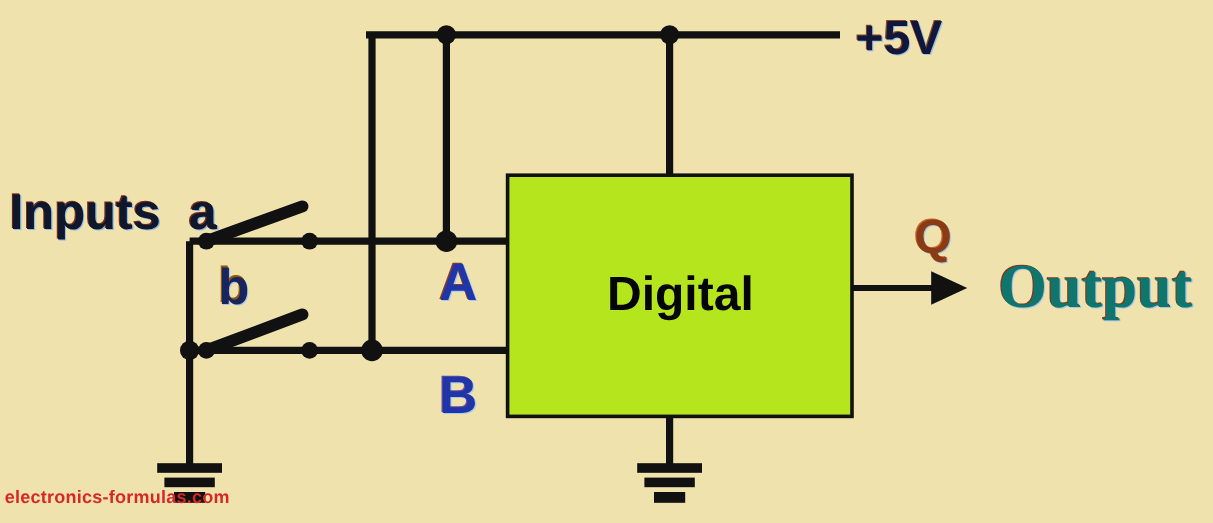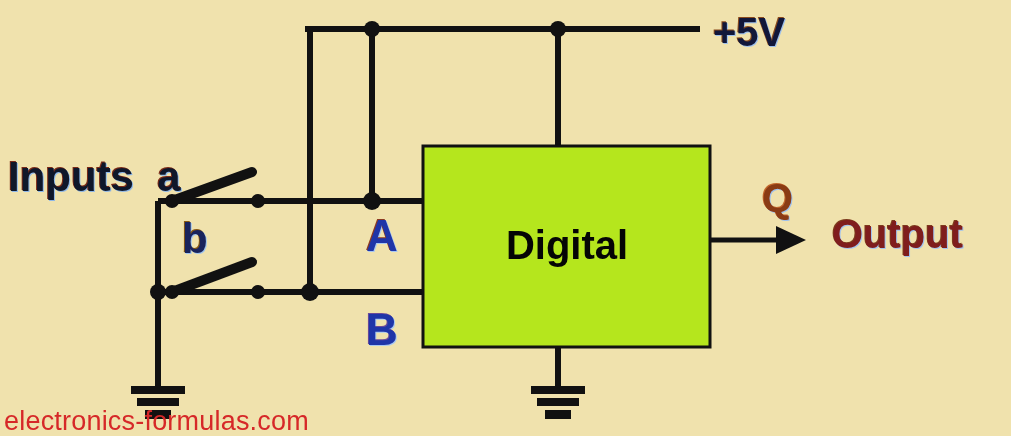--- a/index.html
+++ b/index.html
@@ -70,23 +70,24 @@
   .lbl-q {
     left: 762px;
     top: 178px;
     font-size: 40px;
     color: #8a3b14;
     text-shadow: -1px -1px 0 #c2662c, 1px 1px 0 #9ec0ec;
   }
   .lbl-output {
     left: 832px;
     top: 214px;
-    font-size: 40px;
-    color: #7f1d1d;
+    font-size: 52px;
+    color: #0f766e;
     text-shadow: -1px -1px 0 #7d3a1d, 1px 1px 0 #a2c3ef;
+    font-family: Liberation Serif, serif;
   }
   .gate-text {
     position: absolute;
     left: 424px;
     top: 146px;
     width: 286px;
     height: 200px;
     display: flex;
     flex-direction: row;
     align-items: center;
@@ -99,22 +100,22 @@
     font-weight: bold;
     font-size: 40px;
     color: #050505;
     line-height: 1.08;
   }
   .watermark {
     position: absolute;
     left: 4px;
     top: 406px;
     font-family: "Liberation Sans", sans-serif;
-    font-weight: normal;
-    font-size: 27px;
+    font-weight: bold;
+    font-size: 15px;
     color: #d62828;
     letter-spacing: 0.2px;
   }
 </style>
 </head>
 <body>
 
 <div id="canvas">
 
   <svg id="schematic" viewBox="0 0 1011 436">

